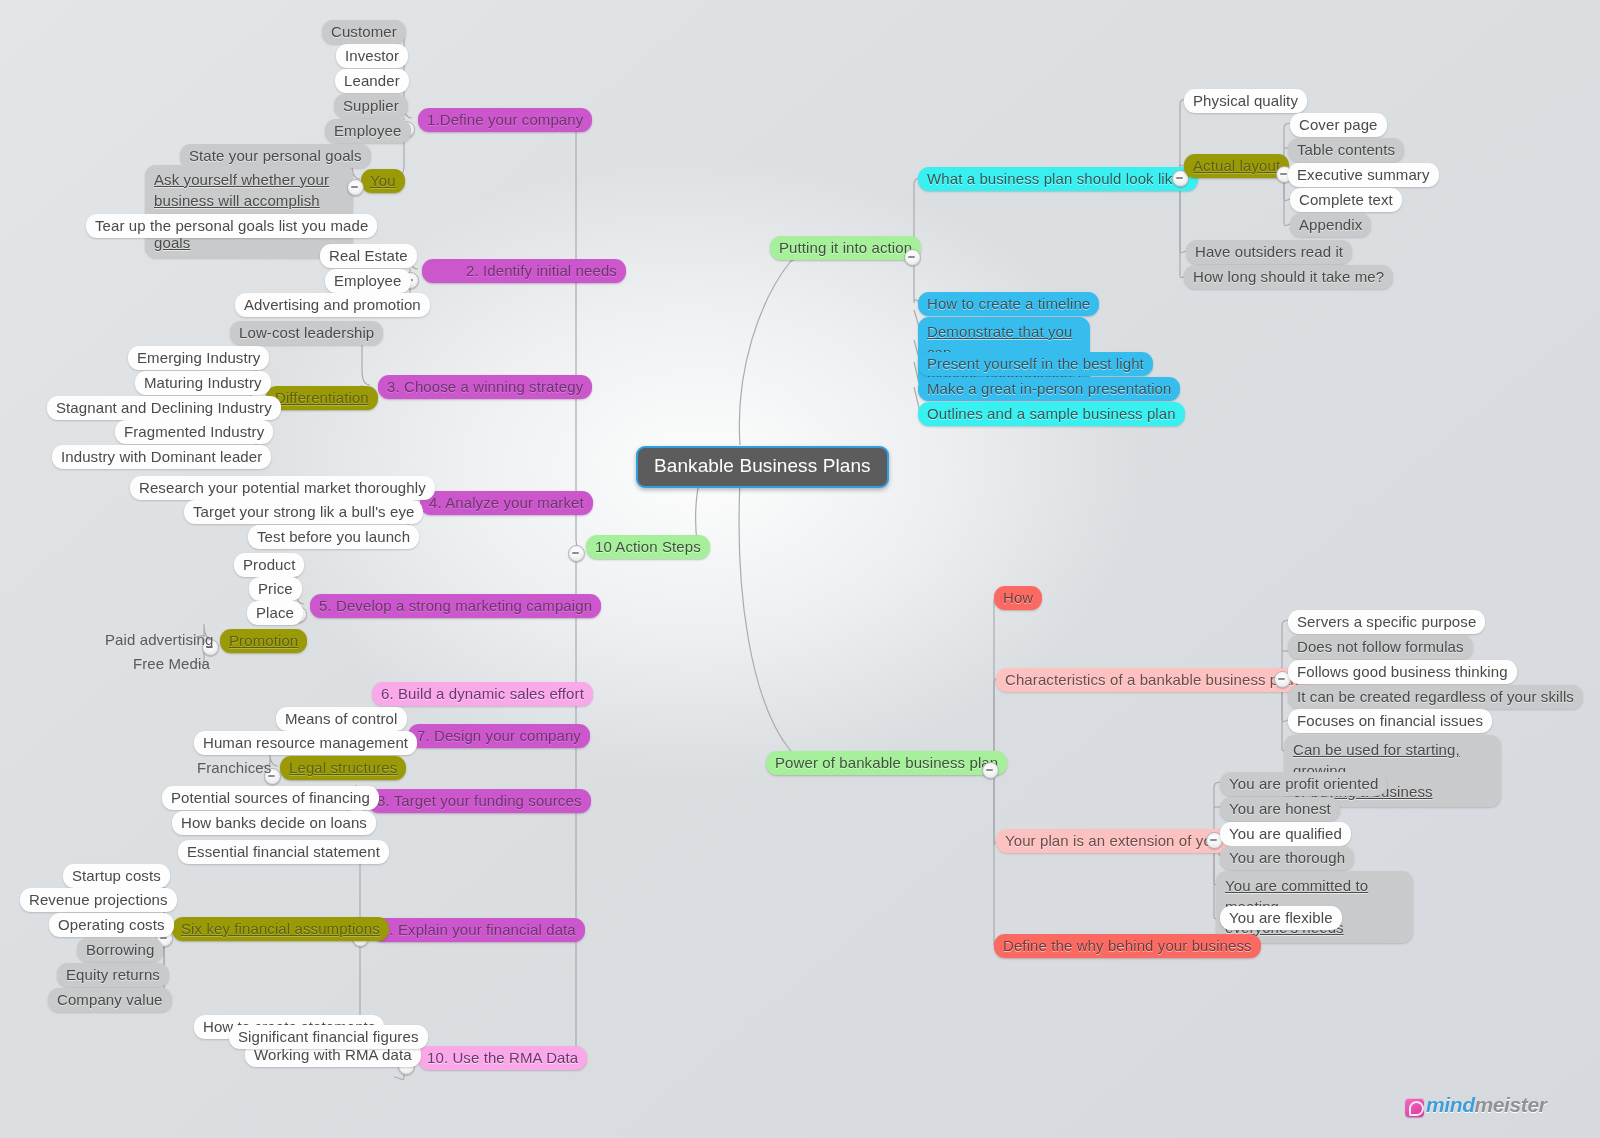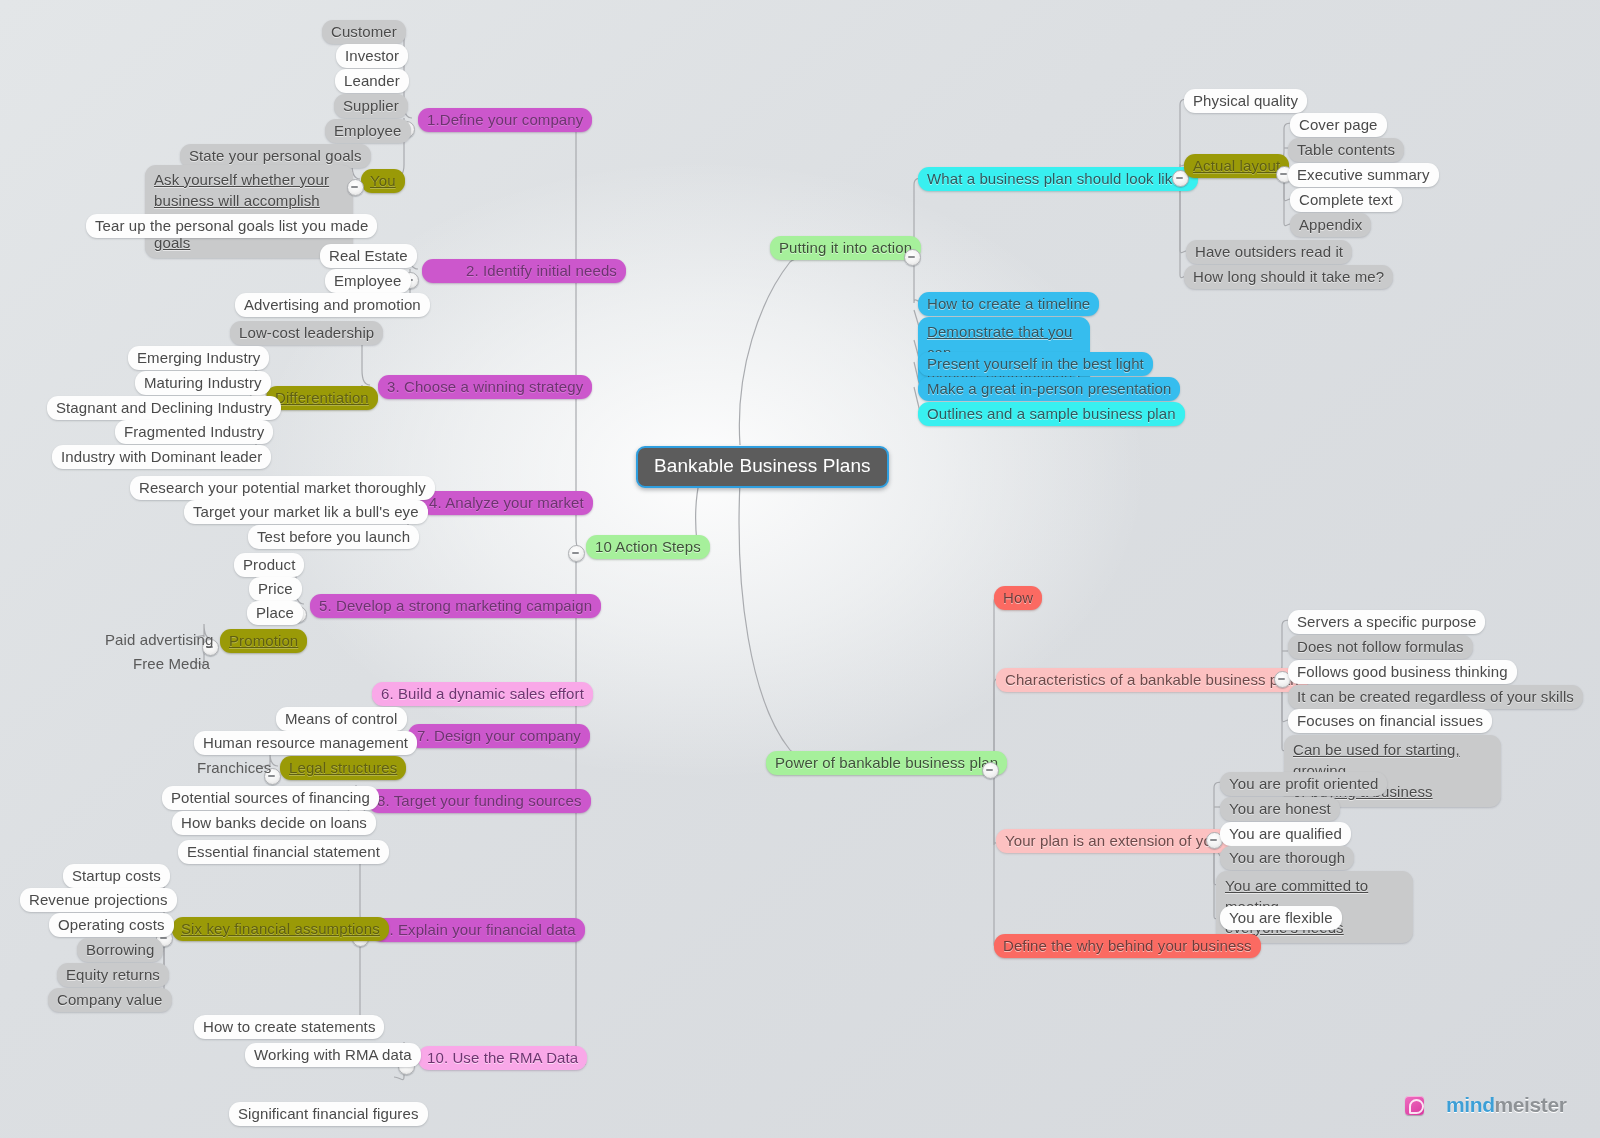--- a/index.html
+++ b/index.html
@@ -237,21 +237,21 @@
   <div class="handle" style="left:250px;top:389px;"></div>
   <div class="node n-white" style="left:128px;top:346px;">Emerging Industry</div>
   <div class="node n-white" style="left:135px;top:371px;">Maturing Industry</div>
   <div class="node n-white" style="left:47px;top:396px;">Stagnant and Declining Industry</div>
   <div class="node n-white" style="left:115px;top:420px;">Fragmented Industry</div>
   <div class="node n-white" style="left:52px;top:445px;">Industry with Dominant leader</div>
 
   <div class="node n-magenta" style="left:420px;top:491px;">4. Analyze your market</div>
   <div class="handle" style="left:400px;top:504px;"></div>
   <div class="node n-white" style="left:130px;top:476px;">Research your potential market thoroughly</div>
-  <div class="node n-white" style="left:184px;top:500px;">Target your market lik a bull's eye</div>
+  <div class="node n-white" style="left:184px;top:500px;">Target your strong lik a bull's eye</div>
   <div class="node n-white" style="left:248px;top:525px;">Test before you launch</div>
 
   <div class="node n-magenta" style="left:310px;top:594px;">5. Develop a strong marketing campaign</div>
   <div class="handle" style="left:290px;top:606px;"></div>
   <div class="node n-white" style="left:234px;top:553px;">Product</div>
   <div class="node n-white" style="left:249px;top:577px;">Price</div>
   <div class="node n-white" style="left:247px;top:601px;">Place</div>
   <div class="node n-olive" style="left:220px;top:629px;">Promotion</div>
   <div class="handle" style="left:202px;top:639px;"></div>
   <div class="node n-clear" style="left:96px;top:628px;">Paid advertising</div>
@@ -281,21 +281,21 @@
   <div class="node n-white" style="left:20px;top:888px;">Revenue projections</div>
   <div class="node n-white" style="left:49px;top:913px;">Operating costs</div>
   <div class="node n-gray" style="left:77px;top:938px;">Borrowing</div>
   <div class="node n-gray" style="left:57px;top:963px;">Equity returns</div>
   <div class="node n-gray" style="left:48px;top:988px;">Company value</div>
   <div class="node n-white" style="left:194px;top:1015px;">How to create statements</div>
 
   <div class="node n-pinklt" style="left:418px;top:1046px;">10. Use the RMA Data</div>
   <div class="handle" style="left:398px;top:1058px;"></div>
   <div class="node n-white" style="left:245px;top:1043px;">Working with RMA data</div>
-  <div class="node n-white" style="left:229px;top:1102px;">Significant financial figures</div>
+  <div class="node n-white" style="left:229px;top:1025px;">Significant financial figures</div>
 
   <div class="node n-green" style="left:770px;top:236px;">Putting it into action</div>
   <div class="handle" style="left:904px;top:249px;"></div>
 
   <div class="node n-cyan" style="left:918px;top:167px;">What a business plan should look like?</div>
   <div class="handle" style="left:1172px;top:170px;"></div>
 
   <div class="node n-white" style="left:1184px;top:89px;">Physical quality</div>
   <div class="node n-olive" style="left:1184px;top:154px;">Actual layout</div>
   <div class="handle" style="left:1276px;top:166px;"></div>
@@ -334,18 +334,18 @@
   <div class="node n-gray" style="left:1220px;top:772px;">You are profit oriented</div>
   <div class="node n-gray" style="left:1220px;top:797px;">You are honest</div>
   <div class="node n-white" style="left:1220px;top:822px;">You are qualified</div>
   <div class="node n-gray" style="left:1220px;top:846px;">You are thorough</div>
   <div class="node n-gray two-line" style="left:1216px;top:871px;width:197px;">You are committed to meeting
 everyone's needs</div>
   <div class="node n-white" style="left:1220px;top:906px;">You are flexible</div>
 
   <div class="node n-red" style="left:994px;top:934px;">Define the why behind your business</div>
 
-  <div id="logo" style="position:absolute;left:1405px;top:1093px;display:flex;align-items:center;gap:22px;">
+  <div id="logo" style="position:absolute;left:1405px;top:1093px;display:flex;align-items:flex-end;gap:2px;font-style:italic;">
     <span class="logo-mark"></span>
     <span class="logo-text"><span class="logo-mind">mind</span><span class="logo-meister">meister</span></span>
   </div>
 
 </div>
 
 </body></html>

